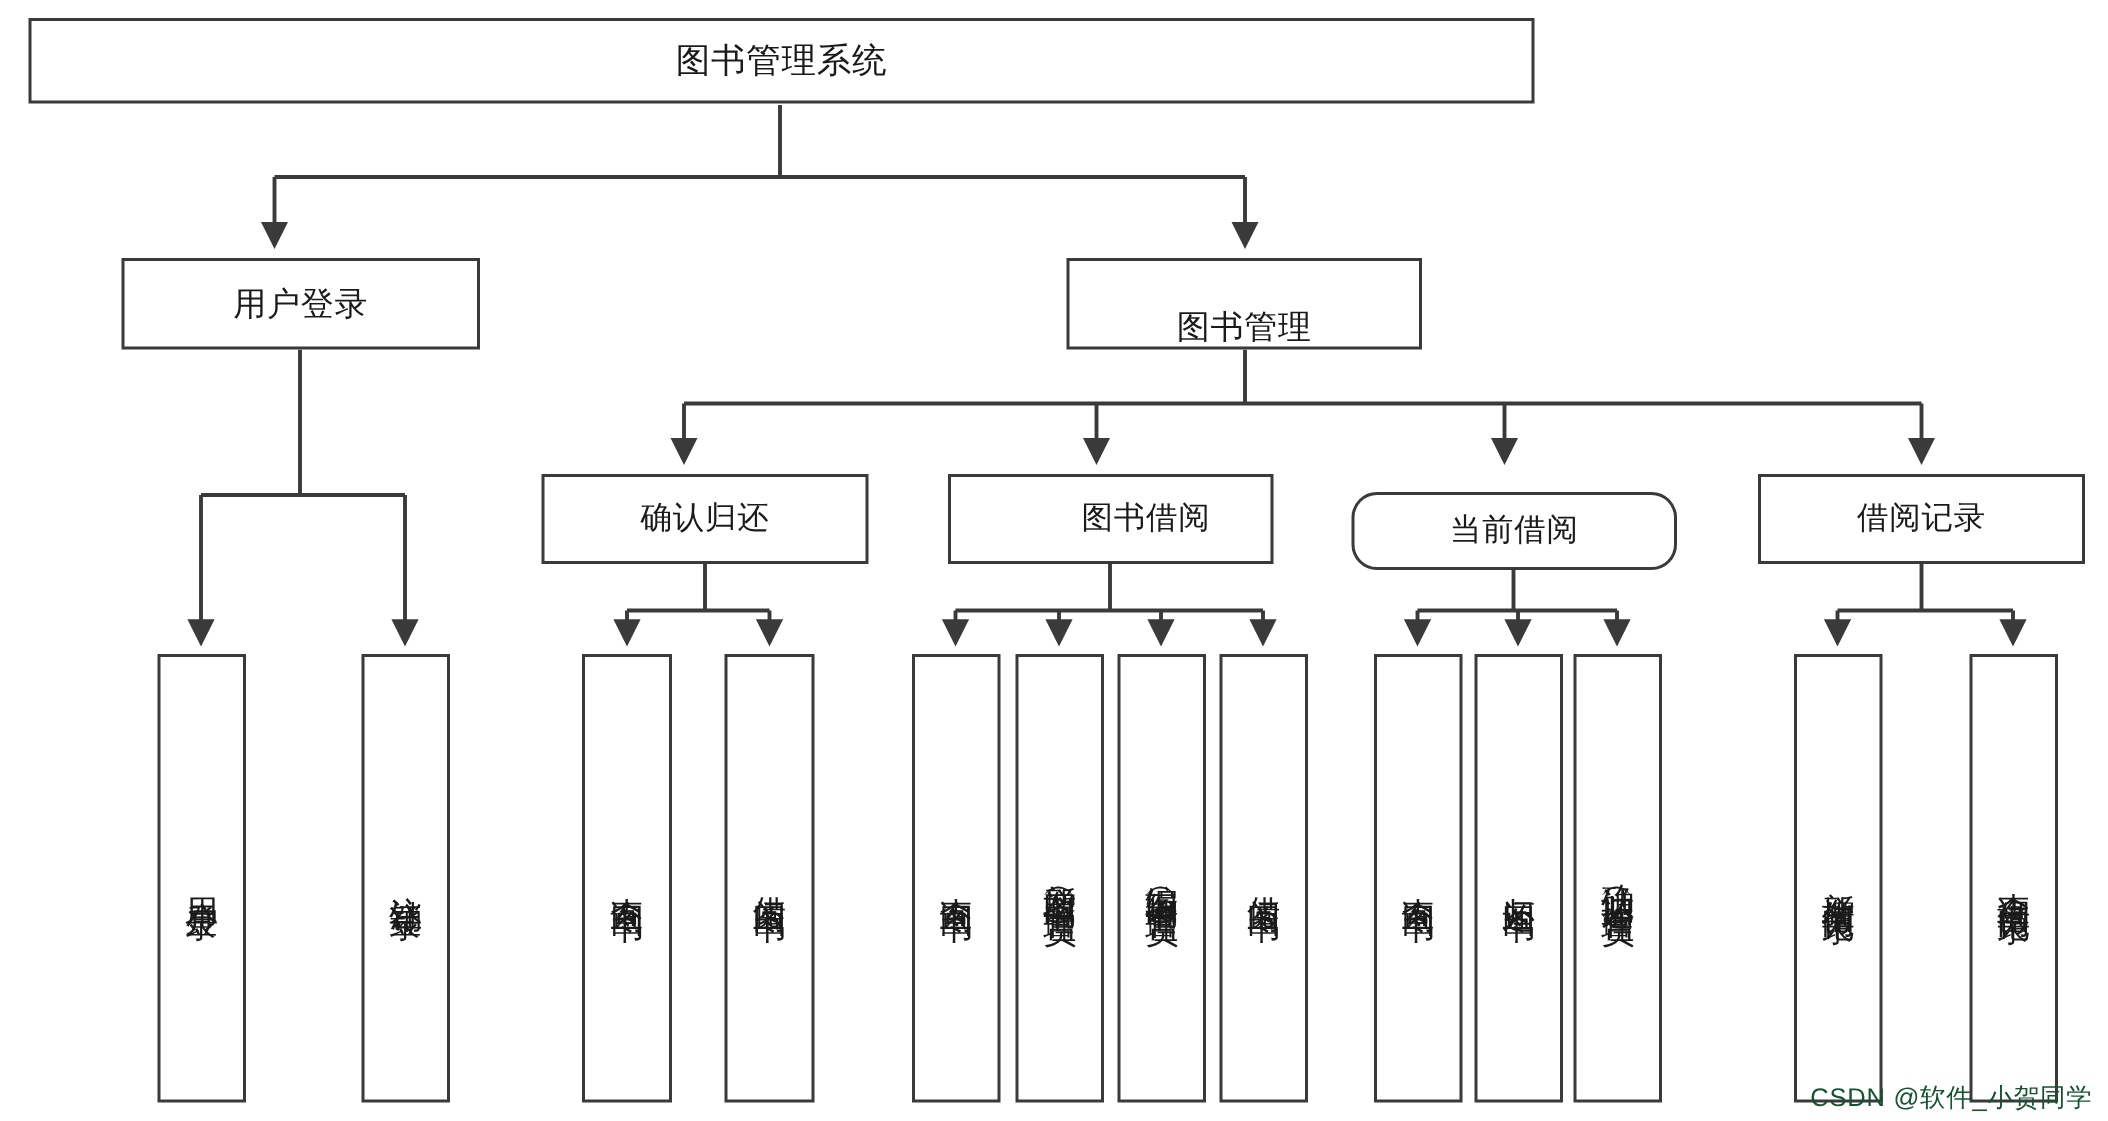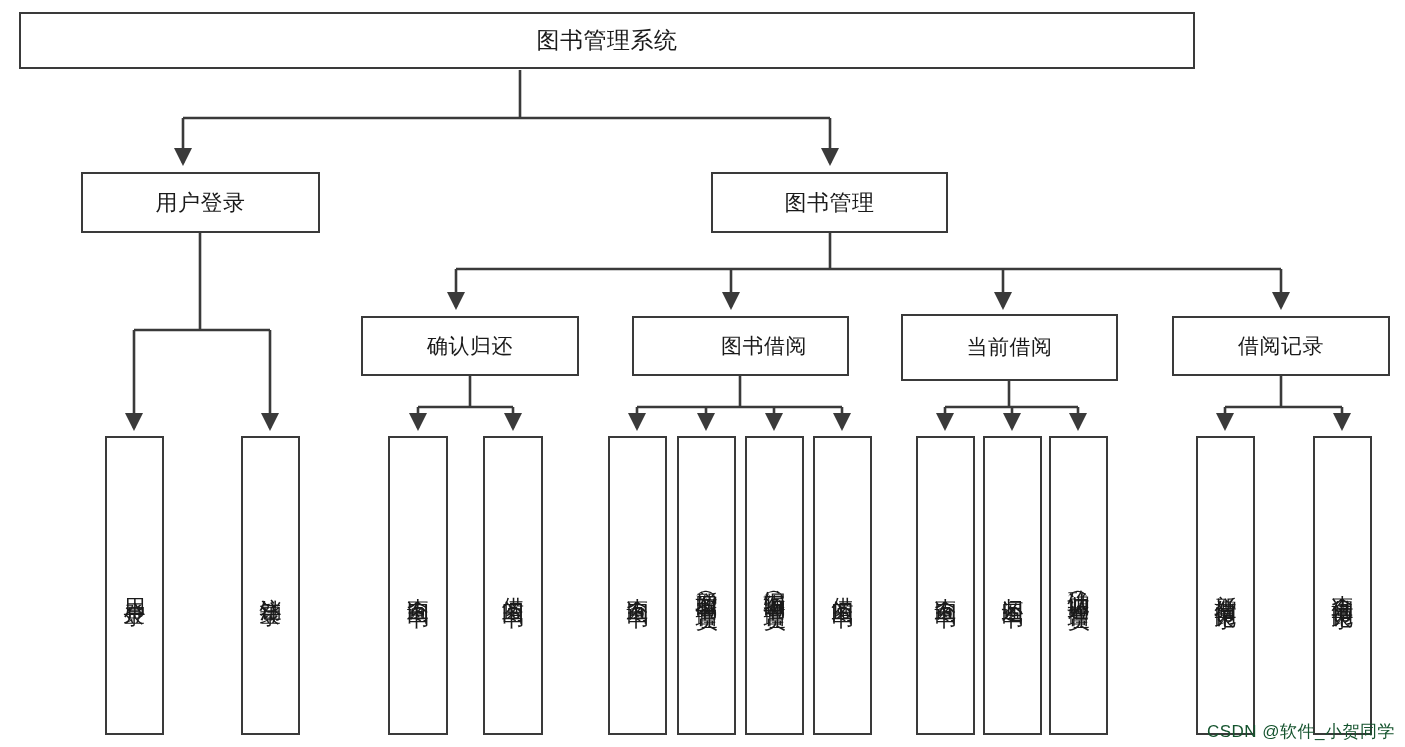--- a/index.html
+++ b/index.html
@@ -118,38 +118,38 @@
       <path d="M 1012 407 L 1012 428" marker-end="url(#arrow)"></path>
       <path d="M 1078 407 L 1078 428" marker-end="url(#arrow)"></path>
 
       <path d="M 1281 376 L 1281 407"></path>
       <path d="M 1225 407 L 1342 407"></path>
       <path d="M 1225 407 L 1225 428" marker-end="url(#arrow)"></path>
       <path d="M 1342 407 L 1342 428" marker-end="url(#arrow)"></path>
     </g>
   </svg>
 
-  <div class="node node-root" style="left:19px; top:12px; width:1176px; height:57px;">
+  <div class="node node-root" style="left:19px; top:12px; width:1004px; height:57px;">
     <span class="lbl">图书管理系统</span>
   </div>
 
   <div class="node node-l1" style="left:81px; top:172px; width:239px; height:61px;">
     <span class="lbl">用户登录</span>
   </div>
-  <div class="node node-l1" style="left:711px; top:172px; width:237px; height:61px;">
+  <div class="node node-l1" style="left:711px; top:172px; width:237px; height:61px;align-items:flex-end;">
     <span class="lbl">图书管理</span>
   </div>
 
   <div class="node node-l2" style="left:361px; top:316px; width:218px; height:60px;">
     <span class="lbl">确认归还</span>
   </div>
   <div class="node node-l2" style="left:632px; top:316px; width:217px; height:60px;padding-left:47px;">
     <span class="lbl">图书借阅</span>
   </div>
-  <div class="node node-l2" style="left:901px; top:314px; width:217px; height:67px;">
+  <div class="node node-l2" style="left:901px; top:328px; width:217px; height:52px;border-radius:17px;">
     <span class="lbl">当前借阅</span>
   </div>
   <div class="node node-l2" style="left:1172px; top:316px; width:218px; height:60px;">
     <span class="lbl">借阅记录</span>
   </div>
 
   <div class="node node-leaf" style="left:105px; top:436px; width:59px; height:299px;">
     <span class="lbl">用户登录</span>
   </div>
   <div class="node node-leaf" style="left:241px; top:436px; width:59px; height:299px;">

